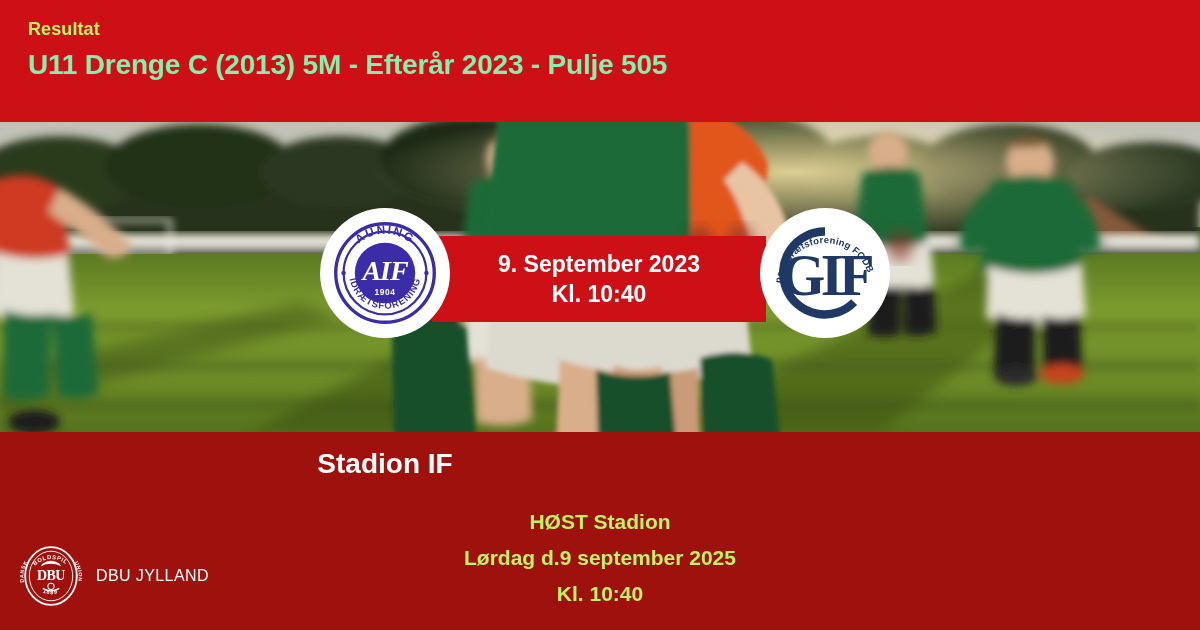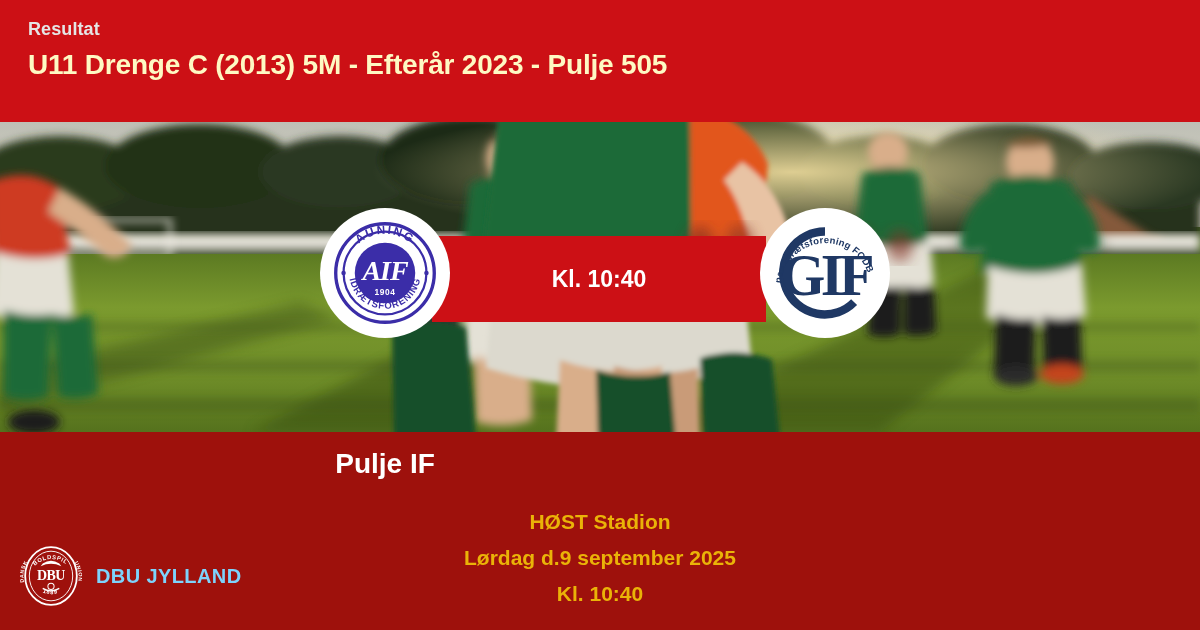--- a/index.html
+++ b/index.html
@@ -13,25 +13,25 @@
   }
   .poster { position:relative; width:1200px; height:630px; overflow:hidden; }
 
   
   .header {
     position:absolute; left:0; top:0; width:1200px; height:122px;
     background:#CC1015;
     padding:20px 0 0 28px;
   }
   .header-kicker {
-    color:#e5e5e5; font-size:18px; font-weight:bold;
+    color:#bef264; font-size:18px; font-weight:bold;
     letter-spacing:.1px; line-height:1.1;
   }
   .header-title {
-    color:#fef9c3; font-size:28px; font-weight:bold;
+    color:#86efac; font-size:28px; font-weight:bold;
     margin-top:9px; letter-spacing:-.2px; line-height:1.15;
     white-space:nowrap;
   }
 
   
   .photo {
     position:absolute; left:0; top:122px; width:1200px; height:310px;
     overflow:hidden; background:#4d6a1f;
   }
   .photo svg { display:block; width:1200px; height:310px; }
@@ -73,32 +73,32 @@
     white-space:nowrap;
   }
   .team-name.home { width:440px; margin-left:165px; }
   .team-name.away { width:440px; margin-left:0px; }
 
   .venue-block {
     position:absolute; left:0; top:72px; width:1200px;
     text-align:center;
   }
   .venue-line {
-    color:#eab308; font-size:21px; font-weight:bold; line-height:1.72;
+    color:#bef264; font-size:21px; font-weight:bold; line-height:1.72;
     white-space:nowrap;
   }
 
   
   .dbu {
     position:absolute; left:20px; top:113px;
     display:flex; align-items:center; gap:14px;
   }
   .dbu-mark { width:62px; height:62px; display:block; }
   .dbu-label {
-    color:#7dd3fc; font-size:20px; font-weight:bold; letter-spacing:.4px;
+    color:#ffffff; font-size:16px; font-weight:normal; letter-spacing:.4px;
     white-space:nowrap;
   }
 </style>
 </head>
 <body>
 
 <div class="poster">
 
   <div class="header">
     <div class="header-kicker">Resultat</div>
@@ -247,20 +247,21 @@
       <g filter="url(#blurL)" opacity="0.6">
         <ellipse cx="700" cy="122" rx="14" ry="18" fill="#7A2A20"></ellipse>
         <ellipse cx="740" cy="120" rx="14" ry="18" fill="#8A3426"></ellipse>
         <ellipse cx="860" cy="122" rx="13" ry="17" fill="#6E2A22"></ellipse>
         <ellipse cx="900" cy="124" rx="13" ry="16" fill="#853226"></ellipse>
       </g>
     </svg>
   </div>
 
   <div class="date-banner">
+    <div class="line">9. September 2023</div>
     <div class="line">Kl. 10:40</div>
   </div>
 
   <div class="logo-circle home">
     <svg viewBox="0 0 200 200" aria-hidden="true">
       <defs>
         <path id="aTop" d="M 30 100 A 70 70 0 0 1 170 100"></path>
         <path id="aBot" d="M 36 100 A 64 64 0 0 0 164 100"></path>
       </defs>
       <circle cx="100" cy="100" r="88" fill="none" stroke="#3B2DA8" stroke-width="6"></circle>
@@ -288,21 +289,21 @@
       <text font-family="'Liberation Sans',sans-serif" font-size="17" font-weight="bold" fill="#1F3864" letter-spacing="0.4">
         <textPath href="#gArc" startOffset="50%" text-anchor="middle">Grenaa Idrætsforening FODBOLD</textPath>
       </text>
       <text x="100" y="140" font-family="'Liberation Serif',serif" font-size="104" font-weight="bold" fill="#1F3864" text-anchor="middle" letter-spacing="-8">GIF</text>
     </svg>
   </div>
 
   <div class="bottom">
 
     <div class="team-names">
-      <div class="team-name home">Pulje IF</div>
+      <div class="team-name home">Stadion IF</div>
     </div>
 
     <div class="venue-block">
       <div class="venue-line">HØST Stadion</div>
       <div class="venue-line">Lørdag d.9 september 2025</div>
       <div class="venue-line">Kl. 10:40</div>
     </div>
 
     <div class="dbu">
       <svg class="dbu-mark" viewBox="0 0 120 120" aria-hidden="true">

